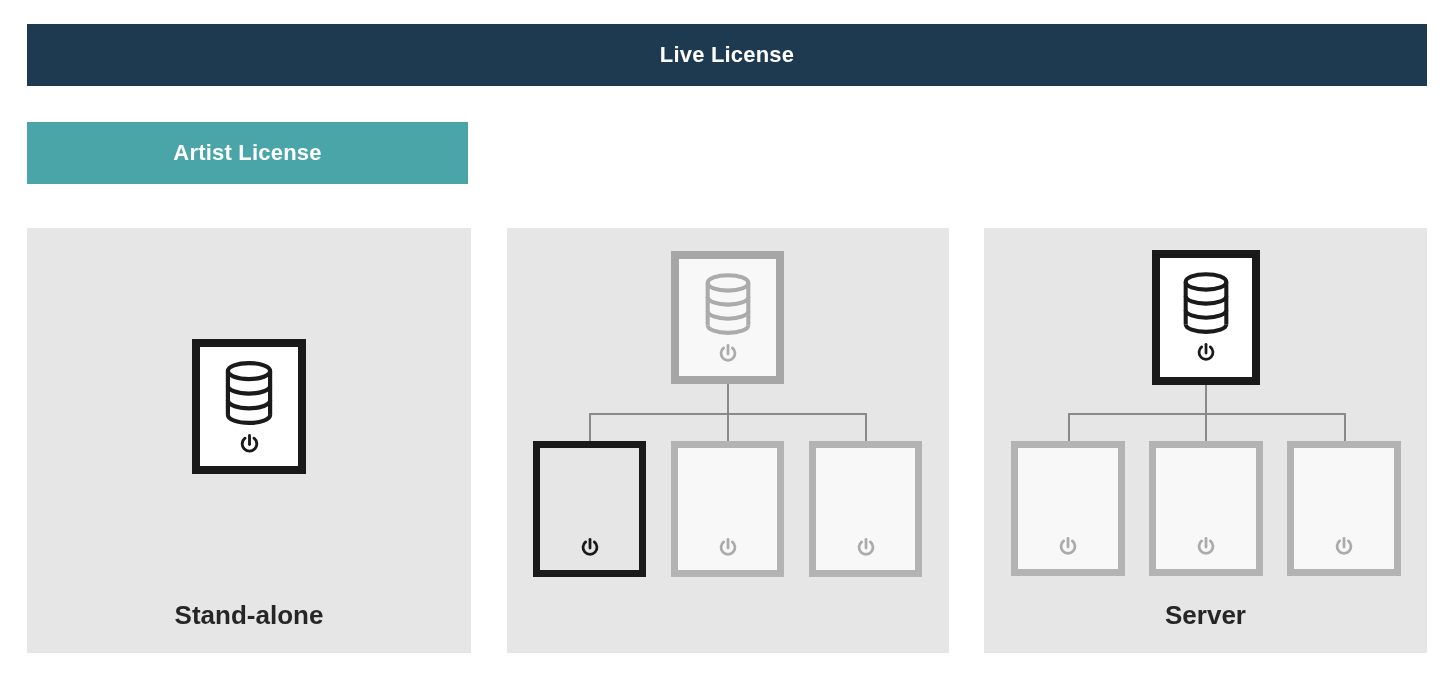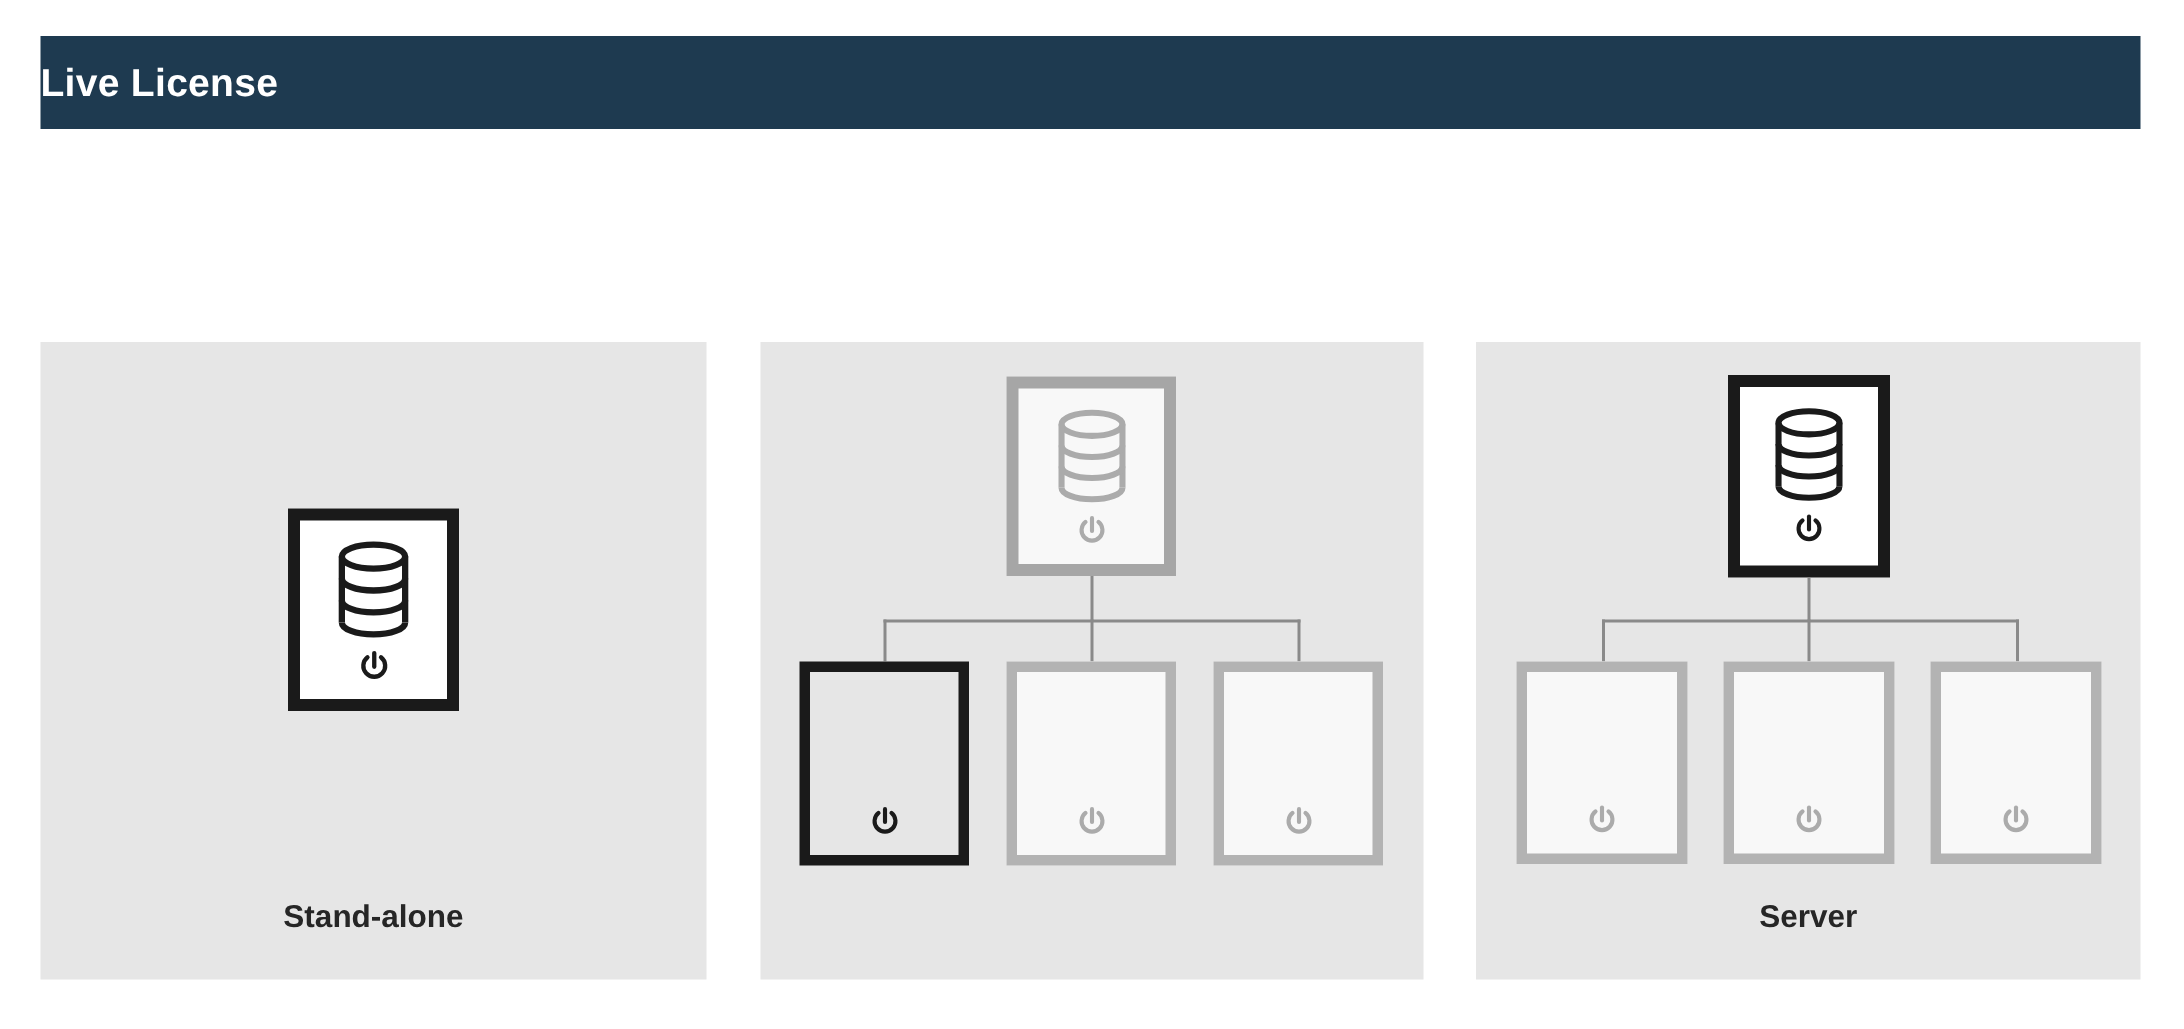--- a/index.html
+++ b/index.html
@@ -14,24 +14,24 @@
   .canvas {
     position: relative;
     width: 1456px;
     height: 686px;
     background: #ffffff;
   }
   .bar {
     position: absolute;
     display: flex;
     align-items: center;
-    justify-content: flex-start;
+    justify-content: center;
     color: #ffffff;
     font-weight: bold;
-    font-size: 26px;
+    font-size: 22px;
     letter-spacing: 0.2px;
   }
   .bar-live   { left: 27px;  top: 24px;  width: 1400px; height: 62px; background: var(--navy); }
   .bar-artist { left: 27px;  top: 122px; width: 441px;  height: 62px; background: var(--teal); }
   .bar-remote { left: 506px; top: 122px; width: 921px;  height: 62px; background: var(--gold); }
 
   .panel {
     position: absolute;
     top: 228px;
     height: 425px;
@@ -41,21 +41,21 @@
   .panel-client     { left: 507px; width: 442px; }
   .panel-server     { left: 984px; width: 443px; }
 
   .panel-label {
     position: absolute;
     left: 0;
     right: 0;
     top: 372px;
     text-align: center;
     font-weight: bold;
-    font-size: 21px;
+    font-size: 26px;
     color: var(--label-text);
   }
 
   .node {
     position: absolute;
     box-sizing: border-box;
     display: flex;
     flex-direction: column;
     align-items: center;
     justify-content: flex-start;
@@ -115,20 +115,23 @@
       <path d="M7.3 5.4 a7.6 7.6 0 1 0 9.4 0"></path>
     </g>
   </defs>
 </svg>
 
 <div class="canvas">
 
   <div class="bar bar-live">
     <span>Live License</span>
   </div>
+  <div class="bar bar-artist">
+    <span>Artist License</span>
+  </div>
 
   <div class="panel panel-standalone">
     <div class="node active" style="left:165px; top:111px; width:114px; height:135px;">
       <span class="db-wrap">
         <svg width="54" height="66" viewBox="0 0 64 78">
             <use href="#db-icon"></use>
           </svg>
       </span>
       <span class="pw-wrap">
         <svg width="23" height="23" viewBox="0 0 24 24">

